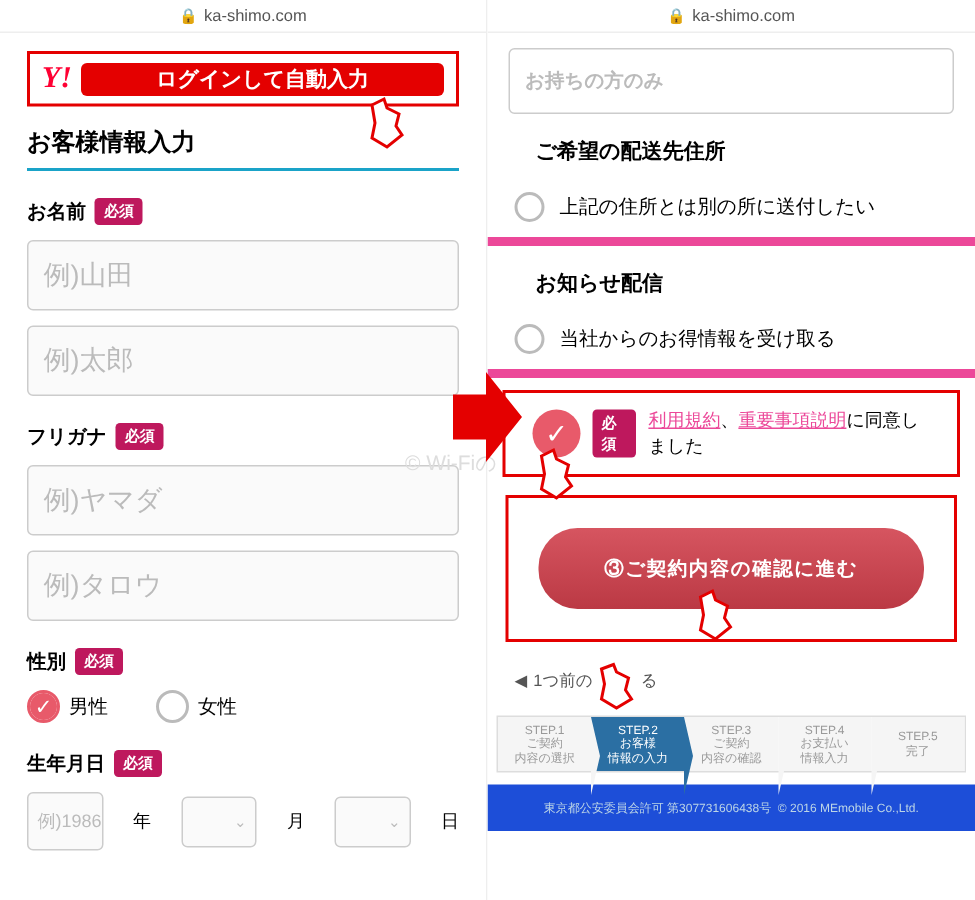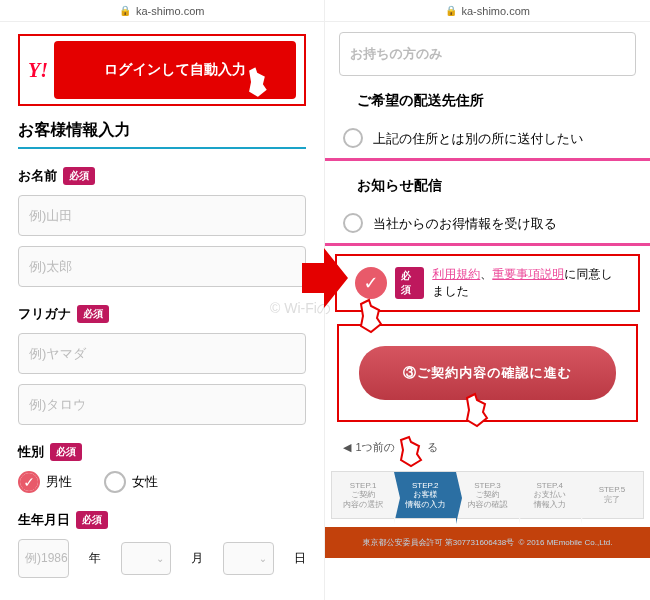--- a/index.html
+++ b/index.html
@@ -6,63 +6,63 @@
   body { font-family: -apple-system, "Hiragino Sans", sans-serif; background: #f5f5f5; width: 650px; height: 600px; position: relative; }
   .wrap { display: flex; width: 650px; height: 600px; position: relative; }
   .col { width: 325px; background: #fff; position: relative; overflow: hidden; }
   .col.left { border-right: 1px solid #eee; }
   .urlbar { height: 22px; display: flex; align-items: center; justify-content: center; font-size: 11px; color: #555; gap: 4px; border-bottom: 1px solid #eee; }
   .lock { font-size: 10px; }
   .content { padding: 12px 18px; }
   
   .ybtn-wrap { border: 2px solid #e40000; padding: 5px 8px; display: flex; align-items: center; gap: 6px; position: relative; }
   .ylogo { font-family: Georgia, serif; font-style: italic; font-weight: bold; font-size: 20px; color: #ff0033; display: flex; align-items: baseline; }
-  .ybtn { flex: 1; background: #e40000; color: #fff; border: none; border-radius: 4px; padding: 20px 4px; font-size: 14px; font-weight: bold; }
+  .ybtn { flex: 1; background: #e40000; color: #fff; border: none; border-radius: 4px; padding: 2px 4px; font-size: 14px; font-weight: bold; }
   
   .sec-title { margin-top: 14px; font-size: 16px; font-weight: bold; padding-bottom: 6px; border-bottom: 2px solid #1aa3c8; }
   
   .field-label { margin-top: 18px; font-size: 13px; font-weight: bold; display: flex; align-items: center; gap: 6px; }
   .req { background: #be185d; color: #fff; font-size: 10px; padding: 2px 6px; border-radius: 3px; font-weight: bold; }
   
-  input.txt { width: 100%; margin-top: 10px; padding: 12px 10px; border: 1px solid #ccc; border-radius: 4px; font-size: 13px; background: #fafafa; }
+  input.txt { width: 100%; margin-top: 10px; padding: 12px 10px; border: 1px solid #ccc; border-radius: 4px; font-size: 18px; background: #fafafa; }
   input.txt::placeholder { color: #bbb; }
   
   .radio-row { display: flex; gap: 32px; margin-top: 10px; align-items: center; font-size: 13px; }
   .radio { width: 22px; height: 22px; border-radius: 50%; border: 2px solid #bbb; display: inline-flex; align-items: center; justify-content: center; }
   .radio.checked { border-color: #e85a6a; }
   .radio.checked::after { content: "✓"; color: #fff; font-size: 14px; background: #e85a6a; width: 18px; height: 18px; border-radius: 50%; display: flex; align-items: center; justify-content: center; }
   .r-item { display: flex; align-items: center; gap: 6px; }
   
   .date-row { display: flex; gap: 20px; align-items: center; margin-top: 10px; font-size: 12px; }
   .date-in { flex: 1; min-width: 0; padding: 10px 6px; border: 1px solid #ccc; border-radius: 4px; background: #fafafa; font-size: 12px; color: #bbb; display: flex; justify-content: space-between; align-items: center; }
   
   
   .placeholder-in { margin: 10px 14px; padding: 12px 10px; border: 1px solid #ccc; border-radius: 4px; font-size: 13px; color: #bbb; font-weight: bold; }
   .sec-sm { font-size: 14px; font-weight: bold; margin: 16px 32px 8px; }
-  .opt-row { display: flex; align-items: flex-end; gap: 10px; padding: 10px 18px; border-bottom: 3px solid #ec4899; font-size: 13px; }
+  .opt-row { display: flex; align-items: center; gap: 10px; padding: 10px 18px; border-bottom: 6px solid #ec4899; font-size: 13px; }
   .circ { width: 20px; height: 20px; border: 2px solid #bbb; border-radius: 50%; flex-shrink: 0; }
   
   .agree-row { display: flex; align-items: center; gap: 8px; padding: 10px 18px; font-size: 12px; border: 2px solid #e40000; margin: 8px 10px; position: relative; }
   .agree-check { width: 32px; height: 32px; border-radius: 50%; background: #e85a6a; display: flex; align-items: center; justify-content: center; color: #fff; font-size: 18px; flex-shrink: 0; }
   .link { color: #ec4899; text-decoration: underline; }
   
   .proceed-wrap { margin: 12px 12px; padding: 20px; border: 2px solid #e40000; position: relative; }
   .proceed-btn { width: 100%; padding: 18px 4px; border: none; border-radius: 26px; background: linear-gradient(180deg, #d65560 0%, #bb3944 100%); color: #fff; font-size: 13px; font-weight: bold; letter-spacing: 1px; }
   
   .back-link { font-size: 11px; color: #555; padding: 6px 18px; display: flex; align-items: center; gap: 4px; }
   
-  .steps { display: flex; margin: 10px 6px 0; border: 1px solid #ddd; height: 48px; }
+  .steps { display: flex; margin: 10px 6px 0; border: 1px solid #ddd; height: 38px; }
   .step { flex: 1; position: relative; background: #f5f5f5; color: #999; font-size: 8px; display: flex; flex-direction: column; align-items: center; justify-content: center; line-height: 1.2; padding: 2px; }
   .step.active { background: #2b6fa3; color: #fff; }
   .step::after { content: ""; position: absolute; right: -6px; top: 0; bottom: 0; width: 0; border-left: 6px solid #f5f5f5; border-top: 26px solid transparent; border-bottom: 26px solid transparent; z-index: 1; }
   .step.active::after { border-left-color: #2b6fa3; }
   .step:last-child::after { display: none; }
   .step .n { font-size: 8px; }
   
-  .footer { margin-top: 8px; background: #c2410c; color: #bcd5e6; font-size: 8px; text-align: center; padding: 10px 4px; }
+  .footer { margin-top: 8px; background: #1d4ed8; color: #bcd5e6; font-size: 8px; text-align: center; padding: 10px 4px; }
   
   .arrow-big { position: absolute; left: 302px; top: 248px; width: 46px; height: 60px; z-index: 5; }
   .arrow-big svg { width: 100%; height: 100%; }
   
   .watermark { position: absolute; left: 270px; top: 300px; color: #ddd; font-size: 14px; z-index: 3; }
   
   .hand { position: absolute; width: 40px; height: 40px; z-index: 6; }
   
   .chev { font-size: 10px; }
 </style>

